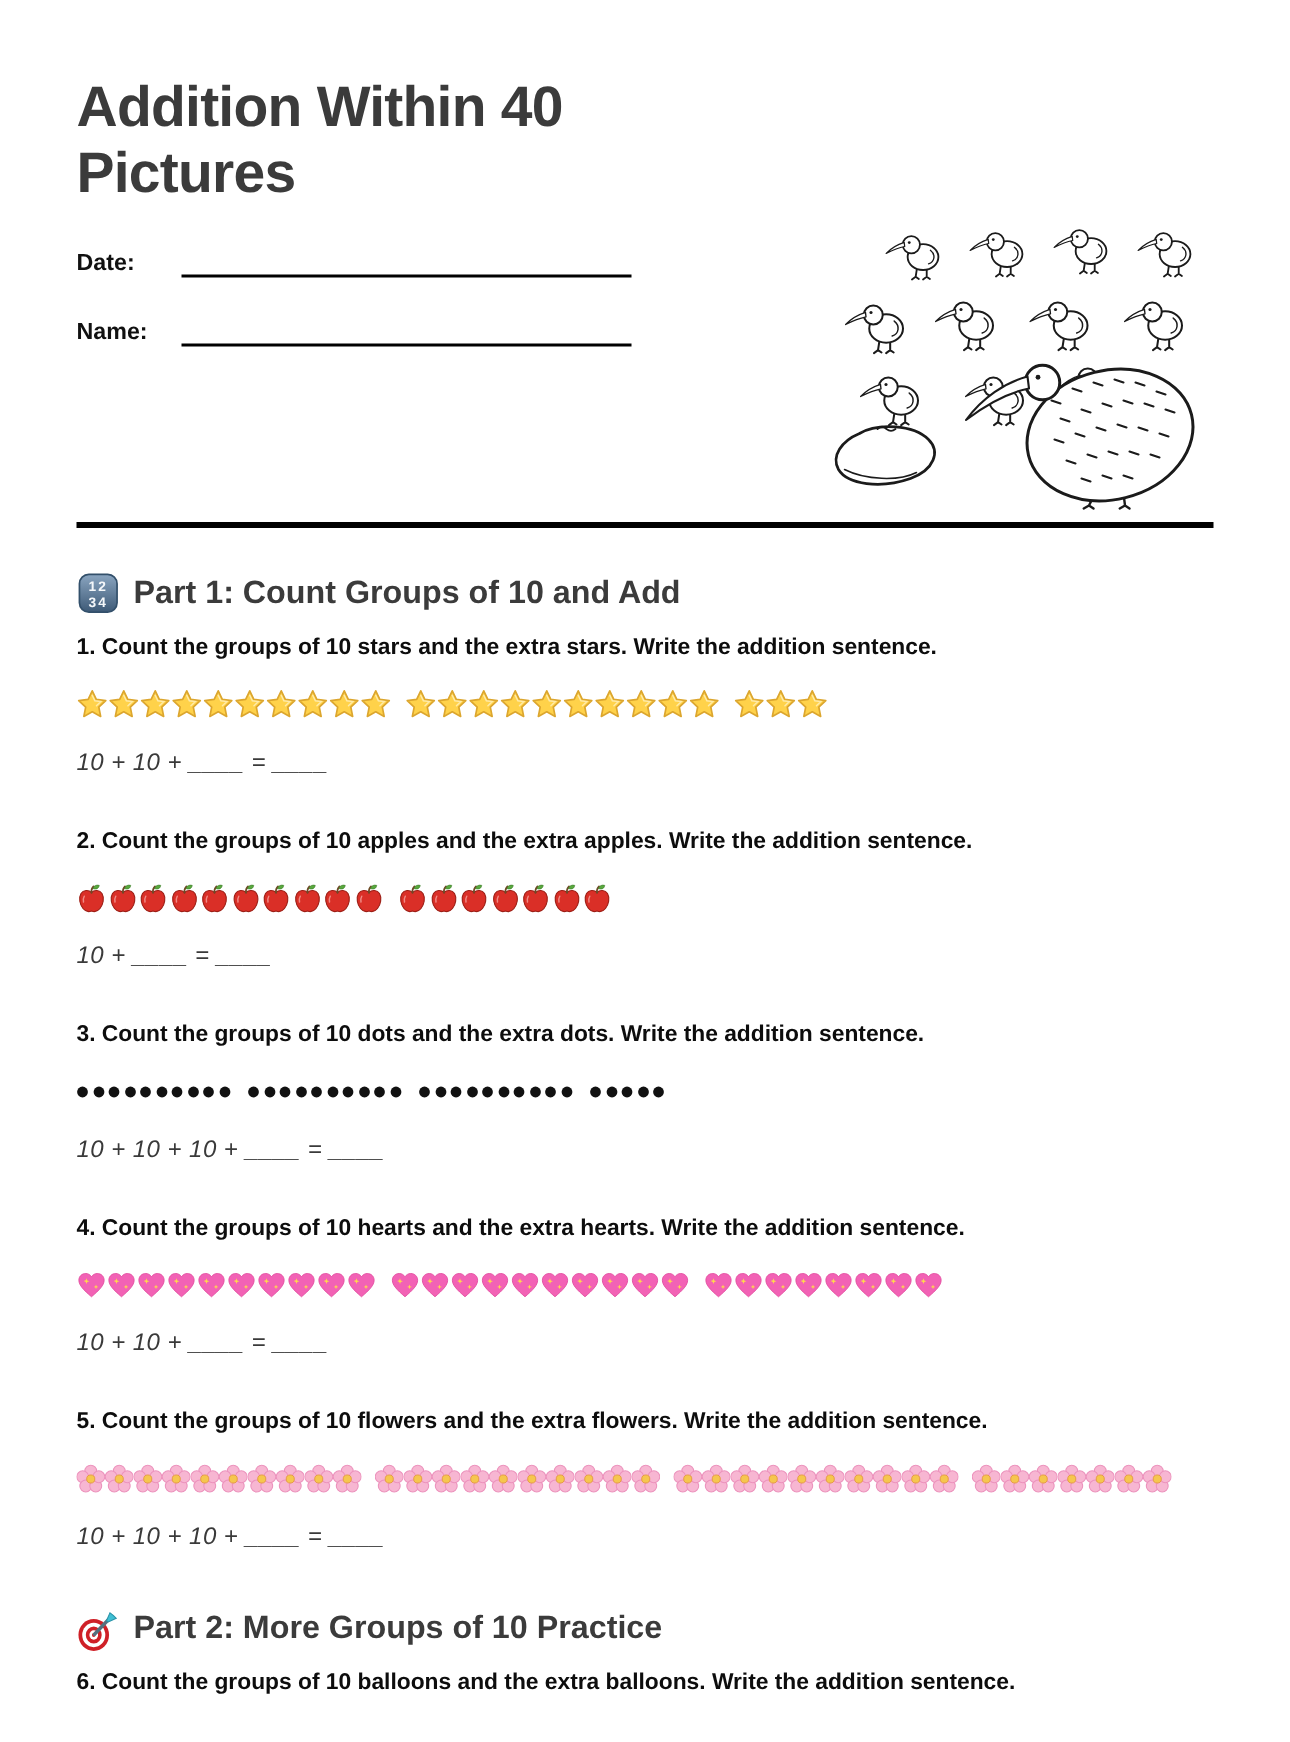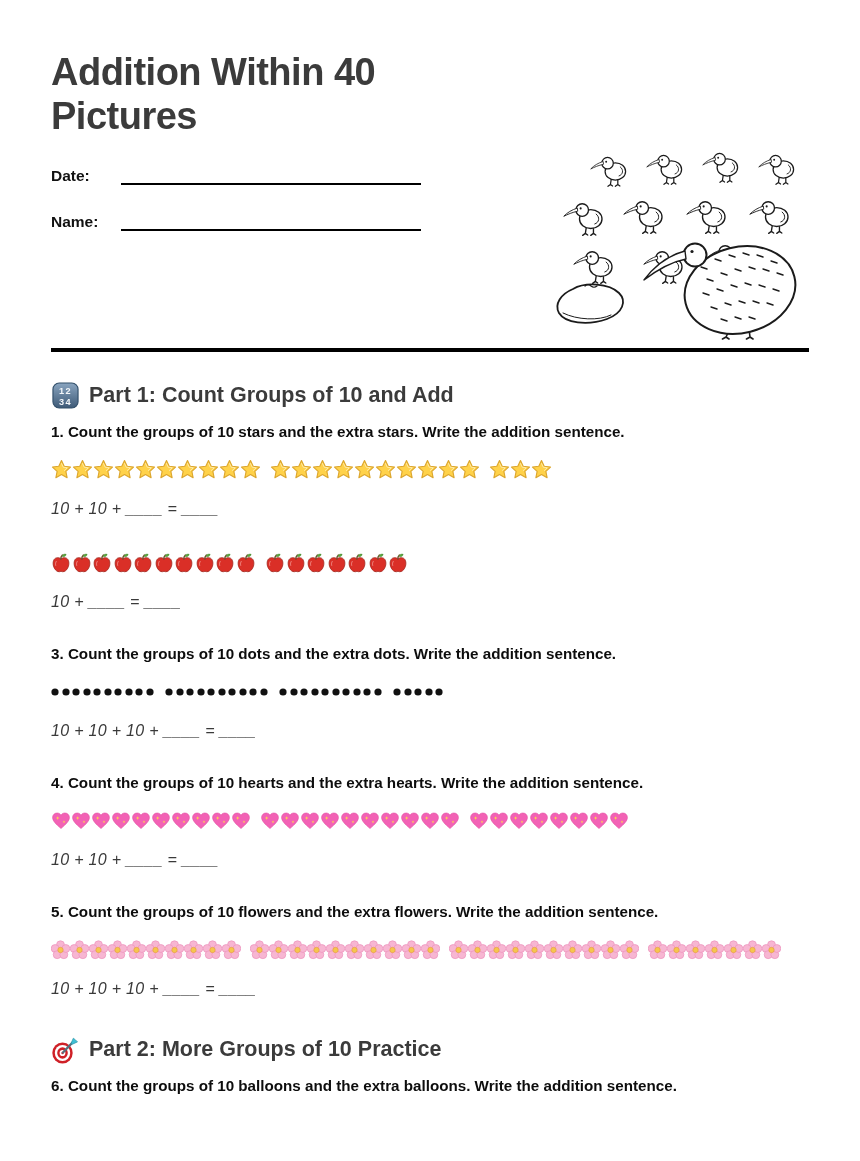--- a/index.html
+++ b/index.html
@@ -8,21 +8,21 @@
   .content{padding:0 51px;}
   h1{margin:50px 0 0;font-size:38px;line-height:44px;font-weight:700;color:#3b3b3b;letter-spacing:-.5px;}
   .field-row{margin-top:26px;display:flex;align-items:flex-end;height:20px;}
   .field-row.date{margin-top:27px;}
   .field-label{font-size:15.5px;font-weight:700;color:#111;width:70px;line-height:18px;}
   .field-line{display:inline-block;width:300px;height:16px;border-bottom:2px solid #000;}
   .header-art{position:absolute;left:543px;top:93px;width:282px;height:197px;}
   .rule{margin-top:117px;height:3.5px;background:#000;border:none;width:758px;}
   .sec-head{display:flex;align-items:center;gap:10px;margin:37px 0 0;height:28px;font-size:21.5px;font-weight:700;color:#3b3b3b;}
   .sec-head.first{margin-top:30px;}
-  .sec-icon{display:inline-flex;width:28px;height:28px;align-items:center;justify-content:center;}
+  .sec-icon{display:inline-flex;width:28px;height:28px;align-items:flex-start;justify-content:center;}
   .question{margin-top:32px;}
   .question.first-q{margin-top:12px;}
   .q-prompt{margin:0;font-size:15.2px;line-height:19px;font-weight:700;color:#0d0d0d;}
   .pic-row{margin-top:17px;height:24px;white-space:nowrap;display:flex;align-items:center;}
   .pic-group{display:inline-flex;align-items:center;margin-right:9px;}
   .pic{display:inline-block;vertical-align:middle;}
   .pic.dot-pic{margin-right:2.5px;}
   .equation{margin:17px 0 0;font-size:16px;line-height:20px;font-weight:400;color:#3a3a3a;letter-spacing:.3px;font-style:italic;}
 </style>
 </head>
@@ -158,20 +158,21 @@
               </svg>
               <svg class="pic" width="21" height="21" viewBox="0 0 24 24">
                 <path d="M12 1.8l3.1 6.5 7.2.9-5.3 5 1.4 7.1L12 17.8 5.6 21.3 7 14.2 1.7 9.2l7.2-.9z" fill="#ffd24a" stroke="#dca62e" stroke-width="1.3" stroke-linejoin="round"></path>
                 <path d="M12 5.2l2 4.2 4.6.6-3.4 3.2" fill="none" stroke="#fff0bf" stroke-width="1.1" stroke-linecap="round" opacity="0.8"></path>
               </svg>
             </span>
           </div>
           <p class="equation">10 + 10 + ____ = ____</p>
         </div>
         <div class="question">
+          <p class="q-prompt">2. Count the groups of 10 apples and the extra apples. Write the addition sentence.</p>
           <div class="pic-row">
             <span class="pic-group">
               <svg class="pic" width="20" height="22" viewBox="0 0 24 26" style="margin-right:.5px">
                 <path d="M12 8.2C9.8 5.8 5.4 6 3.6 9 1.5 12.5 2.7 18 5.2 21c1.8 2.2 4.4 3.1 6.8 2 2.4 1.1 5 .2 6.8-2 2.5-3 3.7-8.5 1.6-12-1.8-3-6.2-3.2-8.4-.8z" fill="#da2f27" stroke="#9c1f16" stroke-width="0.9"></path>
                 <path d="M12 8.4c-.2-2.2.3-3.8 1.6-5" fill="none" stroke="#6d4a26" stroke-width="1.5" stroke-linecap="round"></path>
                 <path d="M13.2 5c.6-2.2 2.7-3.2 5-2.5-.3 2.4-2.5 3.6-5 2.5z" fill="#58a83d" stroke="#3f7d2c" stroke-width="0.5"></path>
                 <path d="M6.2 11.2c-.8 1.4-1 3-.6 4.6" fill="none" stroke="#f2958f" stroke-width="1.2" stroke-linecap="round" opacity="0.9"></path>
               </svg>
               <svg class="pic" width="20" height="22" viewBox="0 0 24 26" style="margin-right:.5px">
                 <path d="M12 8.2C9.8 5.8 5.4 6 3.6 9 1.5 12.5 2.7 18 5.2 21c1.8 2.2 4.4 3.1 6.8 2 2.4 1.1 5 .2 6.8-2 2.5-3 3.7-8.5 1.6-12-1.8-3-6.2-3.2-8.4-.8z" fill="#da2f27" stroke="#9c1f16" stroke-width="0.9"></path>

